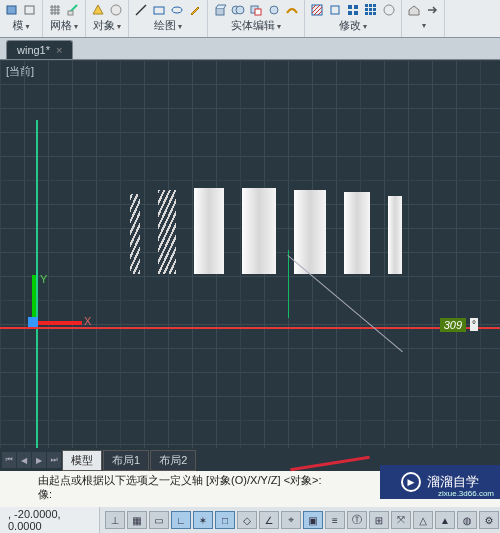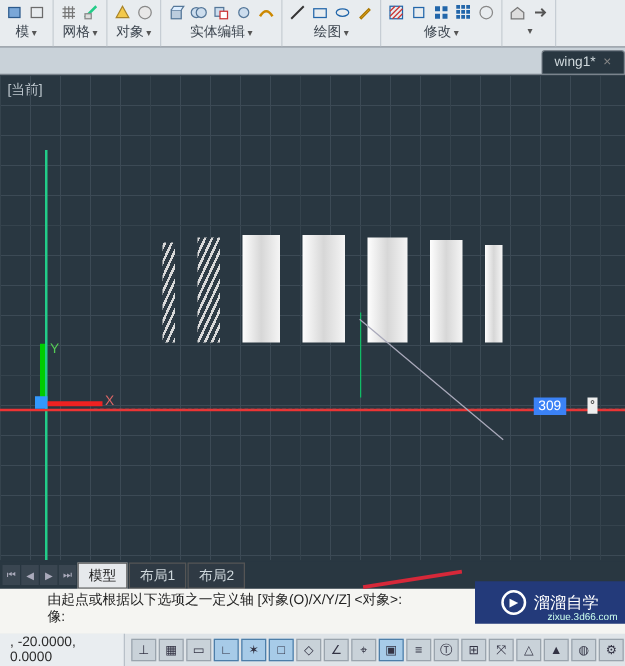--- a/index.html
+++ b/index.html
@@ -7,21 +7,21 @@
 
 
 .ribbon { height:38px; background:#e8ecef; display:flex; border-bottom:1px solid #8a939c; }
 .ribbon-group { display:flex; flex-direction:column; align-items:center; border-right:1px solid #c6cdd4; padding:0 4px; }
 .ribbon-icons { display:flex; gap:2px; padding:2px 0 0; }
 .r-icon { width:16px; height:16px; display:flex; align-items:center; justify-content:center; font-size:12px; cursor:pointer; }
 .r-label { font-size:11px; color:#3b444e; padding:0 2px; cursor:pointer; }
 .dd::after { content:"▾"; font-size:8px; color:#555; margin-left:2px; }
 
 
-.tabstrip { height:22px; background:#c9d2d9; display:flex; align-items:flex-end; padding-left:6px; border-bottom:1px solid #7a838c;justify-content:flex-end; }
+.tabstrip { height:22px; background:#c9d2d9; display:flex; align-items:flex-end; padding-left:6px; border-bottom:1px solid #7a838c; }
 .file-tab { background:#293741; color:#cfd8dc; font-size:11px; padding:3px 10px; border:1px solid #7a838c; border-bottom:none; border-radius:3px 3px 0 0; display:flex; align-items:center; gap:6px; }
 .tab-x { color:#888; cursor:pointer; }
 
 
 .view-title { padding:4px 6px; color:#bfc8cf; font-size:11px; }
 
 
 .canvas { position:absolute; left:0; top:60px; right:0; bottom:85px; background:#293741; overflow:hidden; }
 .grid { position:absolute; inset:0;
   background-image:
@@ -43,21 +43,21 @@
 .ucs .xlbl { position:absolute; left:62px; top:40px; color:#d66; font-size:11px; }
 .ucs .ylbl { position:absolute; left:18px; top:-2px; color:#5c5; font-size:11px; }
 
 
 .rects { position:absolute; left:130px; top:128px; display:flex; align-items:flex-end; gap:18px; }
 .rect { background:linear-gradient(90deg,#fefefe,#d7d7d7,#f5f5f5); }
 .hatch { background:repeating-linear-gradient(-65deg,#d9d9d9 0 2px,#2e3b45 2px 5px); }
 
 
 .guide { position:absolute; left:288px; top:195px; width:150px; height:1px; border-top:1px solid #aab; transform:rotate(40deg); transform-origin:left top; }
-.deg-box { position:absolute; right:47px; top:258px; background:#3b82f6; color:#fff; font-size:11px; padding:1px 4px; }
+.deg-box { position:absolute; right:34px; top:258px; background:#4d7c0f; color:#fff; font-size:11px; padding:1px 4px;font-style:italic; }
 .deg-sym { position:absolute; right:22px; top:258px; color:#222; background:#eee; font-size:10px; padding:1px 2px; }
 .endpt { position:absolute; right:5px; top:275px; background:#fffde8; border:1px solid #8a8a70; color:#333; font-size:11px; padding:2px 5px; }
 
 
 .layout-tabs { position:absolute; left:0; right:0; bottom:62px; height:22px; background:#293741; display:flex; align-items:center; padding-left:2px; }
 .navbtn { width:14px; height:16px; background:#3a4651; margin-right:1px; display:flex; align-items:center; justify-content:center; font-size:8px; color:#aab; cursor:pointer; }
 .lt { font-size:11px; padding:2px 8px; border:1px solid #555; background:#2f3a44; color:#cfd8dc; margin-right:1px; cursor:pointer; }
 .lt.active { background:#e6e9ec; color:#222; }
 
 
@@ -123,20 +123,45 @@
             <circle cx="7" cy="7" r="5" fill="#e8e8e8" stroke="#888"></circle>
           </svg>
         </span>
     </div>
     <span class="r-label dd">对象</span>
   </div>
   <div class="ribbon-group">
     <div class="ribbon-icons">
       <span class="r-icon">
           <svg width="14" height="14">
+            <path d="M2 12 L12 2" stroke="#333" stroke-width="1.5"></path>
+          </svg>
+        </span>
+      <span class="r-icon">
+          <svg width="14" height="14">
+            <rect x="2" y="4" width="10" height="7" fill="none" stroke="#26a"></rect>
+          </svg>
+        </span>
+      <span class="r-icon">
+          <svg width="14" height="14">
+            <ellipse cx="7" cy="7" rx="5" ry="3" fill="none" stroke="#26a"></ellipse>
+          </svg>
+        </span>
+      <span class="r-icon">
+          <svg width="14" height="14">
+            <path d="M3 11l7-7 1 1-7 7z" fill="#fb3" stroke="#a70"></path>
+          </svg>
+        </span>
+    </div>
+    <span class="r-label dd">绘图</span>
+  </div>
+  <div class="ribbon-group">
+    <div class="ribbon-icons">
+      <span class="r-icon">
+          <svg width="14" height="14">
             <rect x="3" y="5" width="8" height="7" fill="#bcd" stroke="#579"></rect>
             <path d="M3 5l2-3h8l-2 3" fill="#def" stroke="#579"></path>
           </svg>
         </span>
       <span class="r-icon">
           <svg width="14" height="14">
             <circle cx="5" cy="7" r="4" fill="#cde" stroke="#579"></circle>
             <circle cx="9" cy="7" r="4" fill="#cde" stroke="#579"></circle>
           </svg>
         </span>
@@ -151,45 +176,20 @@
             <path d="M7 3a4 4 0 0 1 0 8a4 4 0 0 1 0-8" fill="#cde" stroke="#579"></path>
           </svg>
         </span>
       <span class="r-icon">
           <svg width="14" height="14">
             <path d="M2 10 Q7 2 12 10" fill="none" stroke="#c80" stroke-width="2"></path>
           </svg>
         </span>
     </div>
     <span class="r-label dd">实体编辑</span>
-  </div>
-  <div class="ribbon-group">
-    <div class="ribbon-icons">
-      <span class="r-icon">
-          <svg width="14" height="14">
-            <path d="M2 12 L12 2" stroke="#333" stroke-width="1.5"></path>
-          </svg>
-        </span>
-      <span class="r-icon">
-          <svg width="14" height="14">
-            <rect x="2" y="4" width="10" height="7" fill="none" stroke="#26a"></rect>
-          </svg>
-        </span>
-      <span class="r-icon">
-          <svg width="14" height="14">
-            <ellipse cx="7" cy="7" rx="5" ry="3" fill="none" stroke="#26a"></ellipse>
-          </svg>
-        </span>
-      <span class="r-icon">
-          <svg width="14" height="14">
-            <path d="M3 11l7-7 1 1-7 7z" fill="#fb3" stroke="#a70"></path>
-          </svg>
-        </span>
-    </div>
-    <span class="r-label dd">绘图</span>
   </div>
   <div class="ribbon-group">
     <div class="ribbon-icons">
       <span class="r-icon">
           <svg width="14" height="14">
             <rect x="2" y="2" width="10" height="10" fill="none" stroke="#26a"></rect>
             <path d="M2 6l4-4M2 10l8-8M4 12l8-8M8 12l4-4" stroke="#c33"></path>
           </svg>
         </span>
       <span class="r-icon">

